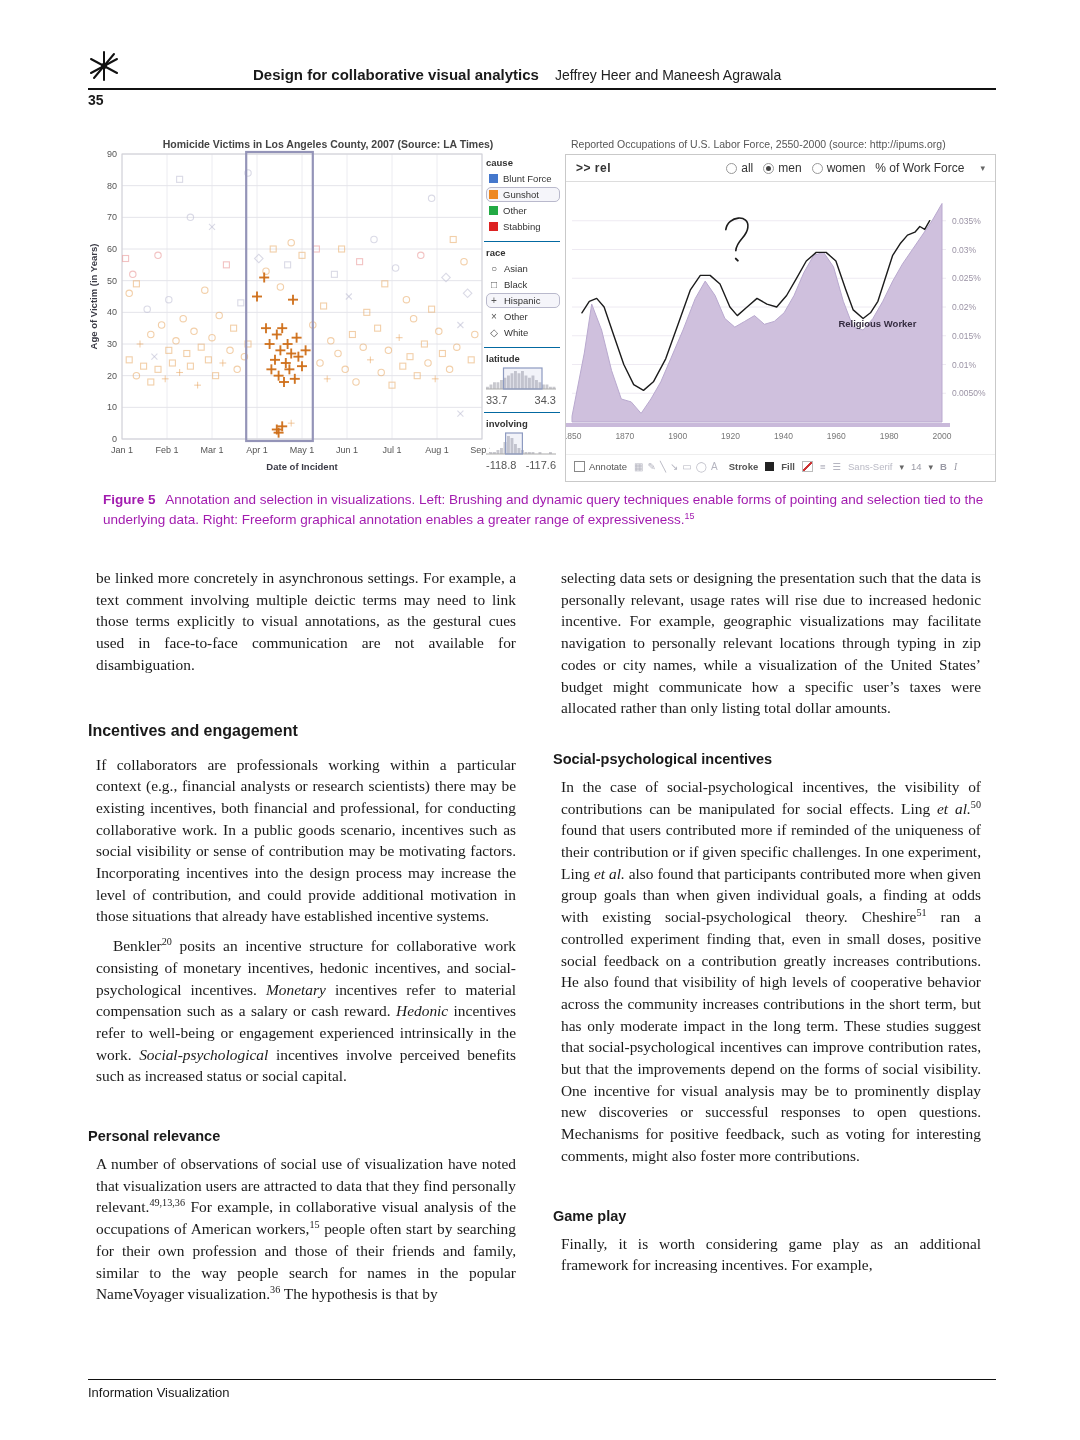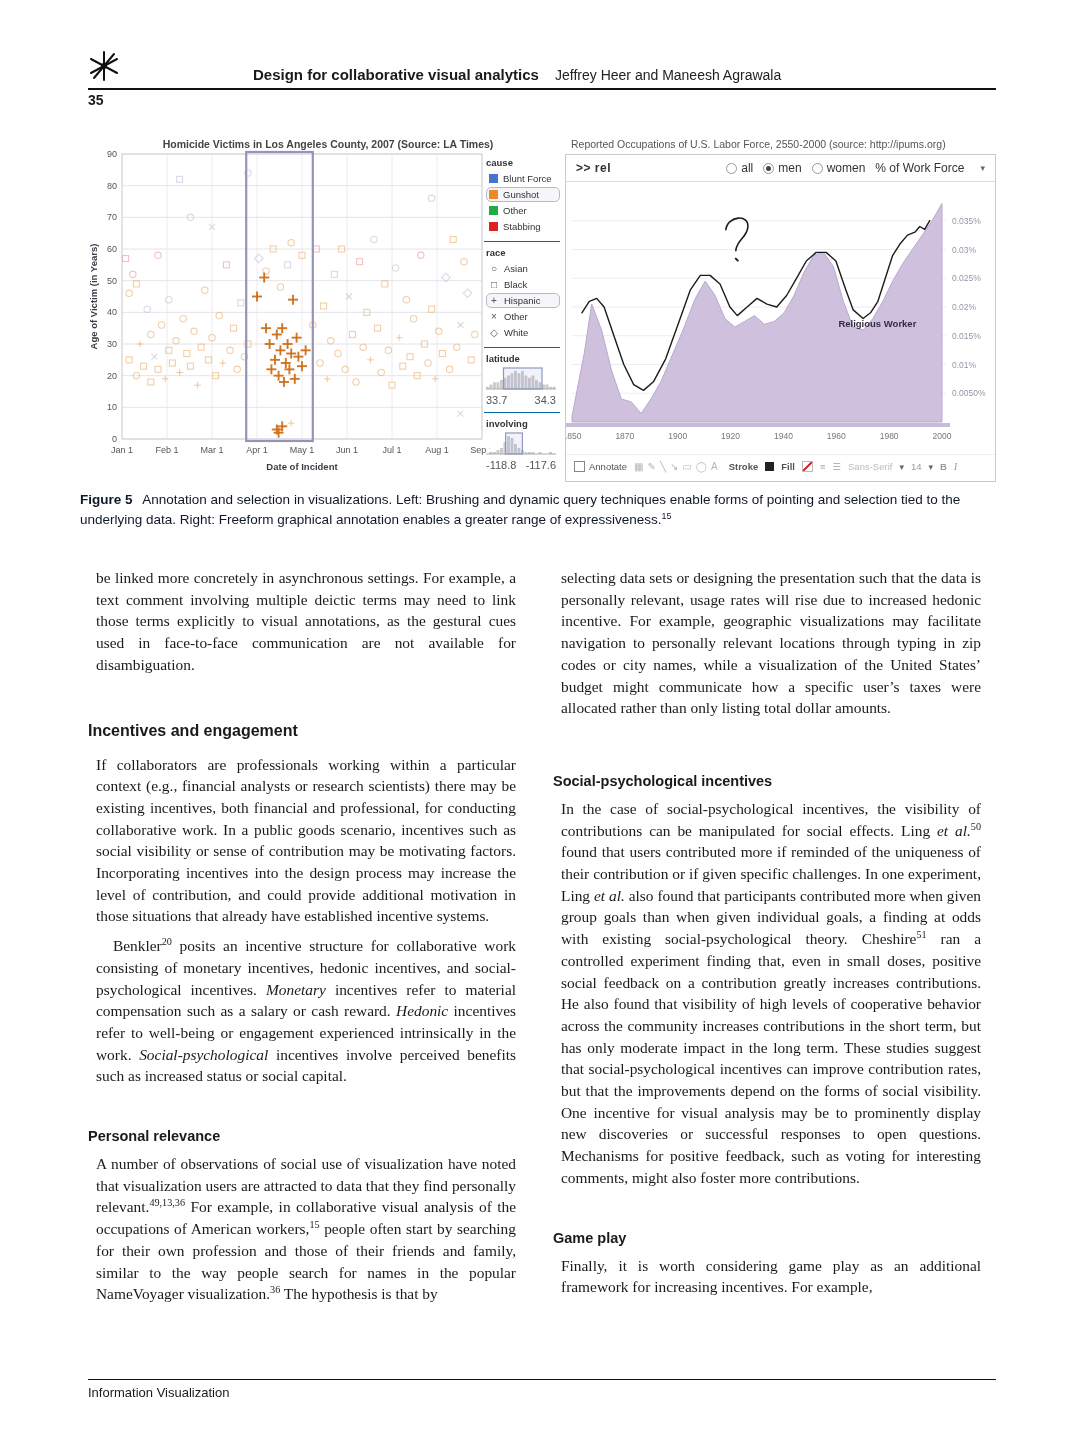--- a/index.html
+++ b/index.html
@@ -47,30 +47,30 @@
   .tlabel{color:#555;font-weight:700;}
   .stroke-sw{width:9px;height:9px;background:#222;display:inline-block;}
   .fill-sw{width:9px;height:9px;border:1px solid #bbb;display:inline-block;
            background:linear-gradient(135deg,#fff 42%,#c33 42%,#c33 58%,#fff 58%);}
   .lineicon{color:#b5b5c0;}
   .fontname{color:#b9b9c4;}
   .fontsize{color:#9a9aa5;}
   .bbtn{font-weight:700;color:#9a9aa5;}
   .ibtn{font-style:italic;font-family:"Liberation Serif",serif;color:#9a9aa5;}
   
-  .caption{position:absolute;left:80px;top:490px;width:908px;font:13.5px/1.5 "Liberation Sans",sans-serif;color:#0f172a;}
+  .caption{position:absolute;left:103px;top:490px;width:908px;font:13.5px/1.5 "Liberation Sans",sans-serif;color:#a21caf;}
   
   .col{position:absolute;top:559px;width:436px;font-size:15.4px;line-height:21.7px;text-align:justify;}
   .col-left{left:88px;}
   .col-right{left:553px;}
   .col p{margin:8px;}
   p.cont{text-indent:17px;}
   h2.section{font:700 16px "Liberation Sans",sans-serif;margin:46px 0 14px;text-align:left;}
   h3.subsection{font:700 14.5px "Liberation Sans",sans-serif;margin:41px 0 9px;text-align:left;}
-  .col-right h3.first{margin-top:54px;}
+  .col-right h3.first{margin-top:32px;}
   sup{font-size:.66em;line-height:0;}
   
   .ftr-rule{position:absolute;left:88px;top:1379px;width:908px;border-top:1.5px solid #111;}
   .ftr-label{position:absolute;left:88px;top:1385px;font:13px "Liberation Sans",sans-serif;}
 </style>
 </head>
 <body>
 
 <div class="page">
 

